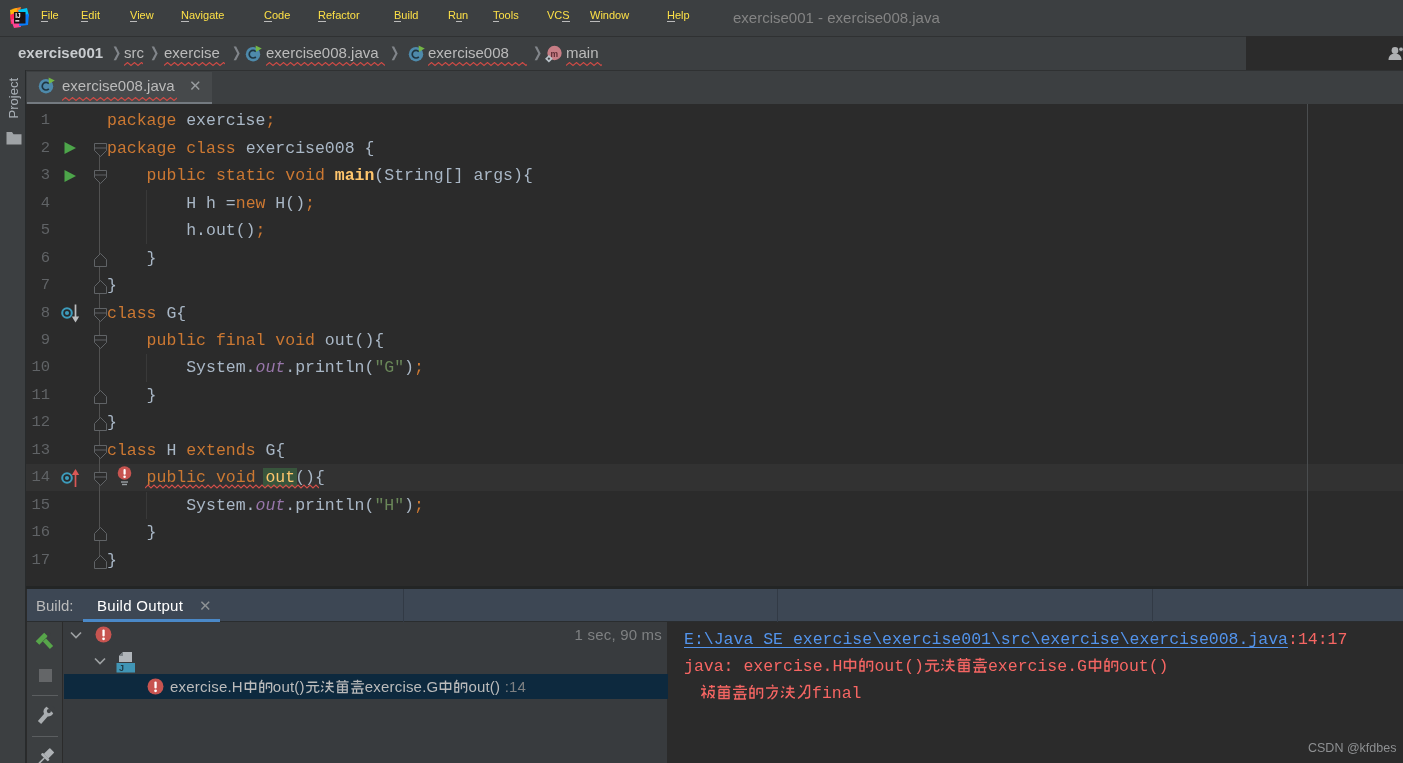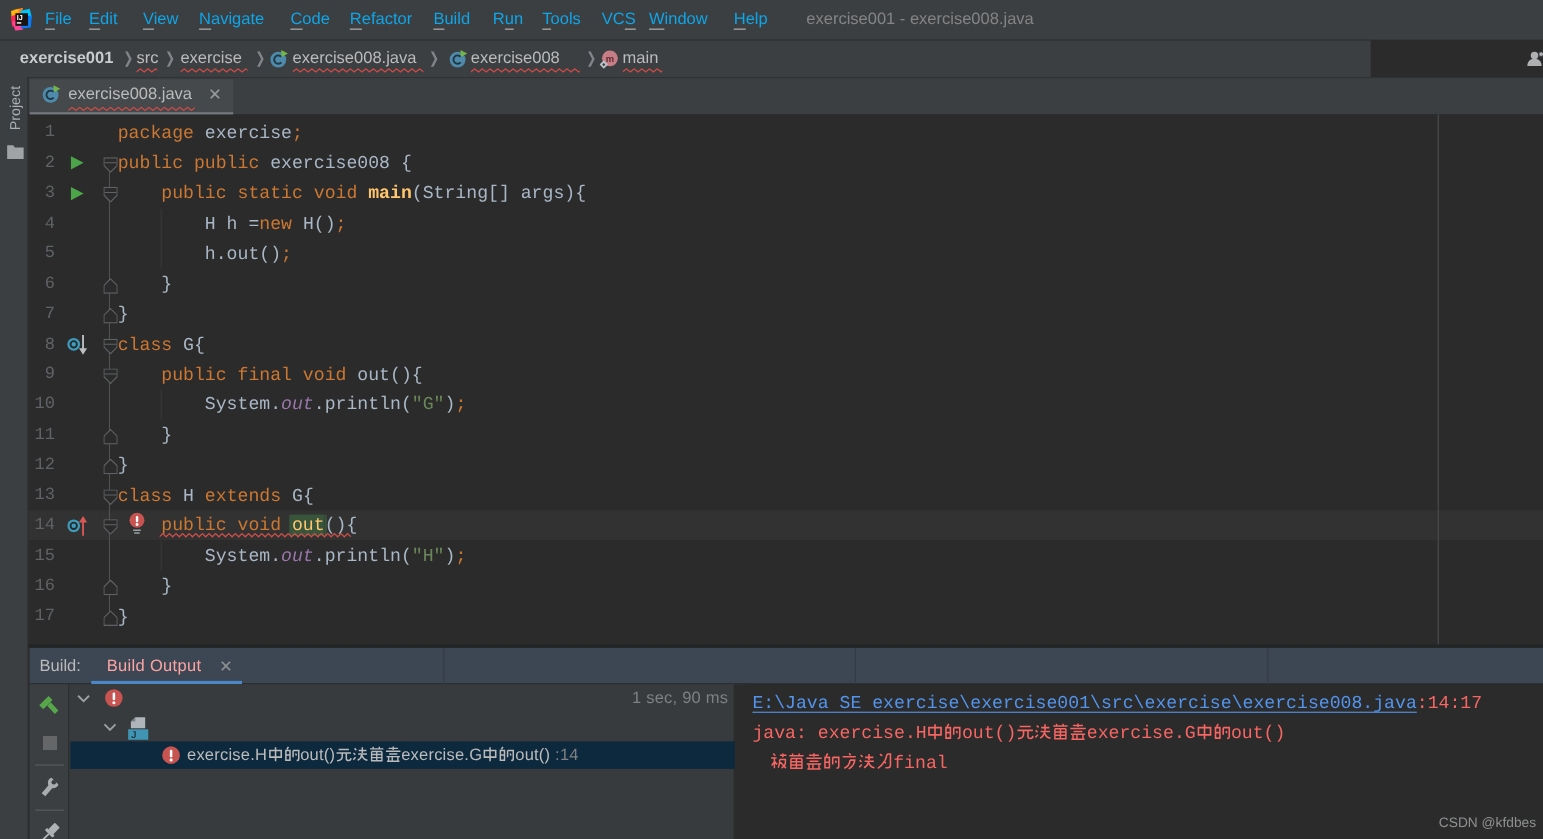--- a/index.html
+++ b/index.html
@@ -1,20 +1,20 @@
 <!DOCTYPE html>
 <html><head><meta charset="utf-8">
 <style>
 html,body{margin:0;padding:0;background:#2b2b2b;}
 #app{position:relative;width:1403px;height:763px;overflow:hidden;background:#2b2b2b;
   font-family:"Liberation Sans",sans-serif;-webkit-font-smoothing:antialiased;}
 .abs{position:absolute;}
 
 #titlebar{left:0;top:0;width:1403px;height:36px;background:#3c3f41;}
-.menuitem{position:absolute;top:9px;font-size:15px;color:#0ea5e9;white-space:nowrap;}
+.menuitem{position:absolute;top:9px;font-size:11px;color:#fde047;white-space:nowrap;}
 .menuitem u{text-decoration:none;border-bottom:1px solid #bbbbbb;padding-bottom:0px;}
 #wintitle{position:absolute;left:733px;top:9px;font-size:15px;color:#848484;}
 
 #navbar{left:0;top:36px;width:1246px;height:34px;background:#3c3f41;border-top:1px solid #2f3132;box-sizing:border-box;}
 .bc{position:absolute;top:7px;font-size:15px;color:#bbbbbb;white-space:nowrap;}
 .sq{}
 .bcsep{position:absolute;top:9px;font-size:11px;color:#81858a;transform:scaleY(1.25);}
 
 #tabbar{left:0;top:70px;width:1403px;height:34px;background:#3c3f41;border-top:1px solid #2f3132;box-sizing:border-box;}
 #tab1{position:absolute;left:27px;top:1px;width:185px;height:30px;background:#46494b;}
@@ -37,21 +37,21 @@
 #caretrow{left:26px;top:464px;width:1377px;height:27px;background:#323232;}
 #marginguide{left:1307px;top:104px;width:1px;height:482px;background:#4a4d4f;}
 .foldline{position:absolute;width:1px;background:#515151;}
 .iguide{position:absolute;width:1px;background:#393939;}
 .outhl{background:#38553c;box-shadow:2px 0 0 #38553c,-2px 0 0 #38553c;}
 
 #edbottom{left:26px;top:586px;width:1377px;height:3px;background:#232525;}
 #bheader{left:27px;top:589px;width:1376px;height:33px;background:#3d4754;border-bottom:1px solid #2a2d2f;box-sizing:border-box;}
 .bhdiv{position:absolute;top:0;width:1px;height:33px;background:#323a45;}
 #bhlabel{position:absolute;left:9px;top:8px;font-size:15px;color:#bbbbbb;}
-#bhtab{position:absolute;left:70px;top:8px;font-size:15px;color:#fca5a5;}
+#bhtab{position:absolute;left:70px;top:8px;font-size:15px;color:#ffffff;}
 #bhx{position:absolute;left:172px;top:8px;font-size:15px;color:#8e9295;}
 #bhunder{position:absolute;left:56px;top:30px;width:137px;height:3px;background:#4a88c7;}
 #btoolbar{left:27px;top:622px;width:36px;height:141px;background:#3c3f41;border-right:1px solid #2b2b2b;box-sizing:border-box;}
 .tsep{position:absolute;left:5px;width:26px;height:1px;background:#5b5e60;}
 #btree{left:63px;top:622px;width:604px;height:141px;background:#383b3e;}
 .trow{position:absolute;font-size:15px;color:#bbbbbb;white-space:nowrap;letter-spacing:0.2px;}
 .grey{color:#7e8082;}
 #tselrow{position:absolute;left:1px;top:52px;width:604px;height:25px;background:#0d293e;}
 #console{left:678px;top:622px;width:725px;height:141px;background:#2b2b2b;}
 .cline{position:absolute;font-family:"Liberation Mono",monospace;font-size:16.5px;color:#f76663;white-space:pre;}
@@ -213,21 +213,21 @@
  <div class="lnum" style="left:20px;top:326.9px">9</div>
  <div class="lnum" style="left:20px;top:354.4px">10</div>
  <div class="lnum" style="left:20px;top:381.8px">11</div>
  <div class="lnum" style="left:20px;top:409.3px">12</div>
  <div class="lnum" style="left:20px;top:436.7px">13</div>
  <div class="lnum" style="left:20px;top:464.2px">14</div>
  <div class="lnum" style="left:20px;top:491.6px">15</div>
  <div class="lnum" style="left:20px;top:519.1px">16</div>
  <div class="lnum" style="left:20px;top:546.5px">17</div>
  <div class="eline" style="left:107px;top:107.3px"><span class="kw">package</span> exercise<span class="kw">;</span></div>
- <div class="eline" style="left:107px;top:134.8px"><span class="kw">public public</span> exercise008 {</div>
+ <div class="eline" style="left:107px;top:134.8px"><span class="kw">package class</span> exercise008 {</div>
  <div class="eline" style="left:107px;top:162.2px">    <span class="kw">public static void</span> <span class="mtd">main</span>(String[] args){</div>
  <div class="eline" style="left:107px;top:189.7px">        H h =<span class="kw">new</span> H()<span class="kw">;</span></div>
  <div class="eline" style="left:107px;top:217.1px">        h.out()<span class="kw">;</span></div>
  <div class="eline" style="left:107px;top:244.6px">    }</div>
  <div class="eline" style="left:107px;top:272px">}</div>
  <div class="eline" style="left:107px;top:299.5px"><span class="kw">class</span> G{</div>
  <div class="eline" style="left:107px;top:326.9px">    <span class="kw">public final void</span> out(){</div>
  <div class="eline" style="left:107px;top:354.4px">        System.<span class="sfield">out</span>.println(<span class="str">"G"</span>)<span class="kw">;</span></div>
  <div class="eline" style="left:107px;top:381.8px">    }</div>
  <div class="eline" style="left:107px;top:409.3px">}</div>

